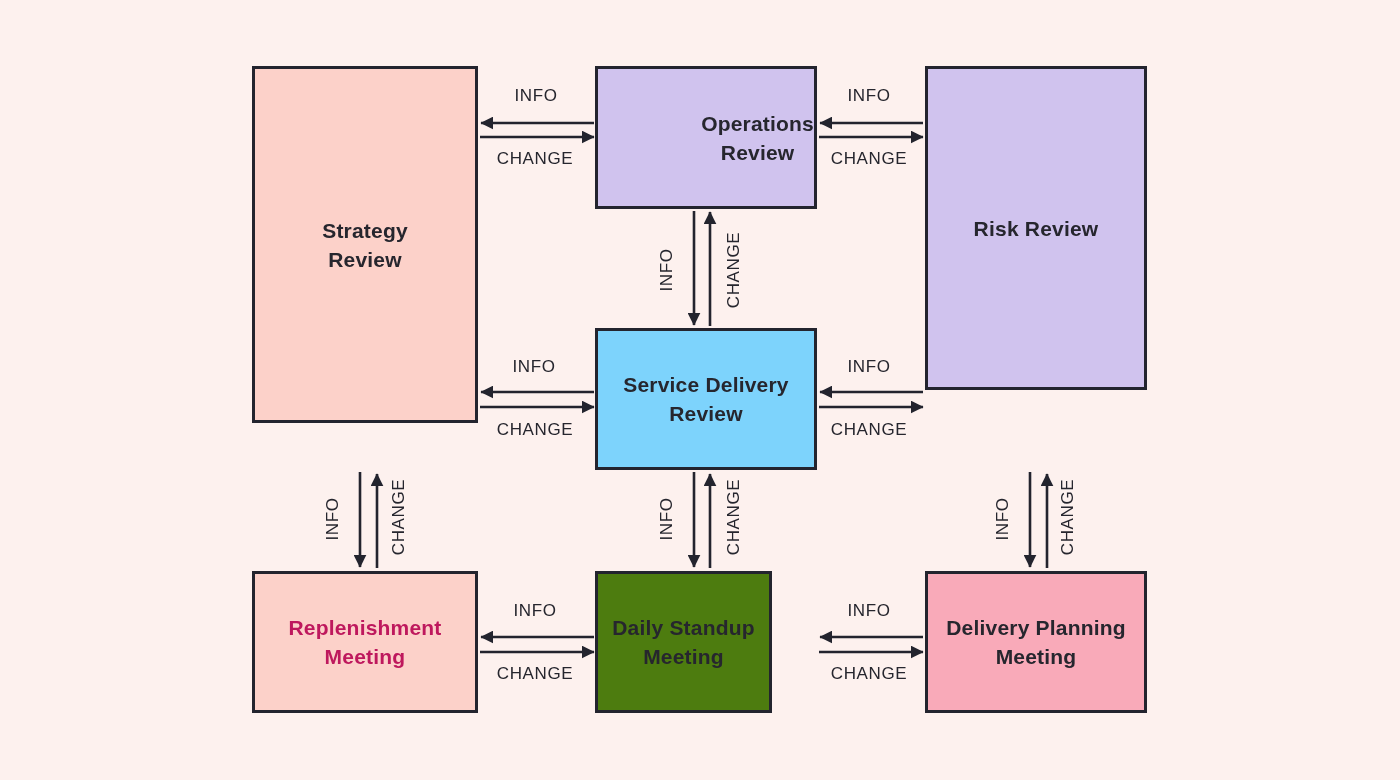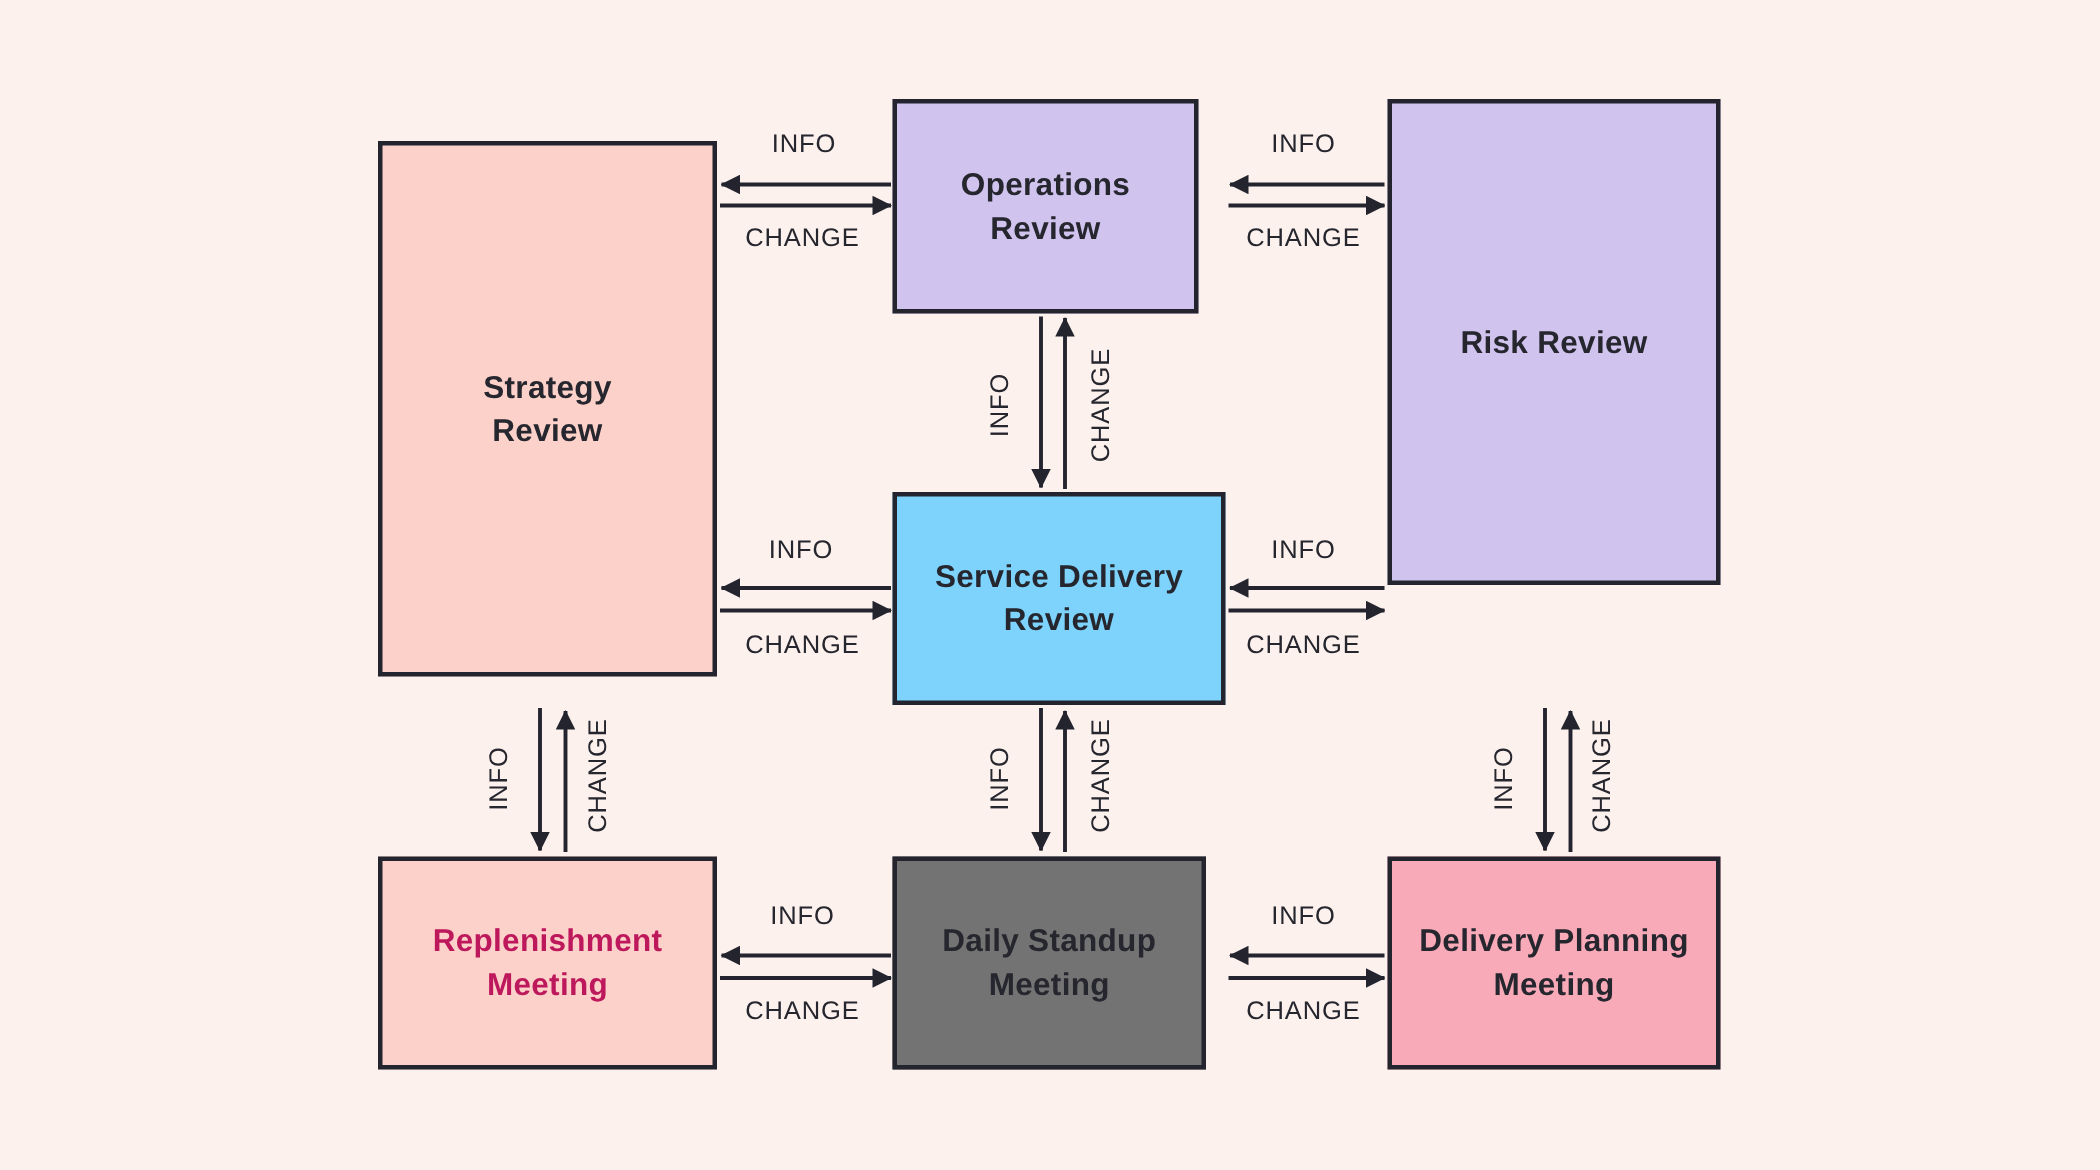--- a/index.html
+++ b/index.html
@@ -72,40 +72,40 @@
       <line x1="819" y1="652" x2="923" y2="652" stroke="#23242e" stroke-width="2.6" marker-end="url(#ah)"></line>
       <line x1="694" y1="211" x2="694" y2="325" stroke="#23242e" stroke-width="2.6" marker-end="url(#ah)"></line>
       <line x1="710" y1="326" x2="710" y2="212" stroke="#23242e" stroke-width="2.6" marker-end="url(#ah)"></line>
       <line x1="360" y1="472" x2="360" y2="567" stroke="#23242e" stroke-width="2.6" marker-end="url(#ah)"></line>
       <line x1="377" y1="568" x2="377" y2="474" stroke="#23242e" stroke-width="2.6" marker-end="url(#ah)"></line>
       <line x1="694" y1="472" x2="694" y2="567" stroke="#23242e" stroke-width="2.6" marker-end="url(#ah)"></line>
       <line x1="710" y1="568" x2="710" y2="474" stroke="#23242e" stroke-width="2.6" marker-end="url(#ah)"></line>
       <line x1="1030" y1="472" x2="1030" y2="567" stroke="#23242e" stroke-width="2.6" marker-end="url(#ah)"></line>
       <line x1="1047" y1="568" x2="1047" y2="474" stroke="#23242e" stroke-width="2.6" marker-end="url(#ah)"></line>
     </svg>
-<div class="node" style="left: 252px; top: 66px; width: 226px; height: 357px; background: rgb(252, 209, 201); border-color: rgb(35, 36, 46); margin-top: 28px;">
+<div class="node" style="left: 252px; top: 66px; width: 226px; height: 357px; background: rgb(252, 209, 201); border-color: rgb(35, 36, 46);">
       <div class="node-label" style="color: rgb(38, 38, 46);">Strategy
 Review</div>
     </div>
-    <div class="node" style="left: 595px; top: 66px; width: 204px; height: 143px; background: rgb(208, 195, 238); border-color: rgb(35, 36, 46);">
+    <div class="node" style="left: 595px; top: 66px; width: 222px; height: 143px; background: rgb(208, 195, 238); border-color: rgb(35, 36, 46); justify-content: flex-end;">
       <div class="node-label" style="color: rgb(38, 38, 46);">Operations
 Review</div>
     </div>
     <div class="node" style="left: 925px; top: 66px; width: 222px; height: 324px; background: rgb(208, 195, 238); border-color: rgb(35, 36, 46);">
       <div class="node-label" style="color: rgb(38, 38, 46);">Risk Review</div>
     </div>
     <div class="node" style="left: 595px; top: 328px; width: 222px; height: 142px; background: #7dd3fc; border-color: rgb(35, 36, 46);">
       <div class="node-label" style="color: rgb(38, 38, 46);">Service Delivery
 Review</div>
     </div>
     <div class="node" style="left: 252px; top: 571px; width: 226px; height: 142px; background: rgb(252, 209, 201); border-color: rgb(35, 36, 46);">
       <div class="node-label" style="color: #be185d;">Replenishment
 Meeting</div>
     </div>
-    <div class="node" style="left: 595px; top: 571px; width: 209px; height: 142px; background: #737373; border-color: rgb(35, 36, 46);">
+    <div class="node" style="left: 595px; top: 571px; width: 177px; height: 142px; background: #4d7c0f; border-color: rgb(35, 36, 46);">
       <div class="node-label" style="color: rgb(38, 38, 46);">Daily Standup
 Meeting</div>
     </div>
     <div class="node" style="left: 925px; top: 571px; width: 222px; height: 142px; background: rgb(249, 170, 185); border-color: rgb(35, 36, 46);">
       <div class="node-label" style="color: rgb(38, 38, 46);">Delivery Planning
 Meeting</div>
     </div>
     <div class="edge-label" style="left: 536px; top: 96px; color: rgb(38, 38, 46);">INFO</div>
     <div class="edge-label" style="left: 535px; top: 159px; color: rgb(38, 38, 46);">CHANGE</div>
     <div class="edge-label" style="left: 869px; top: 96px; color: rgb(38, 38, 46);">INFO</div>

